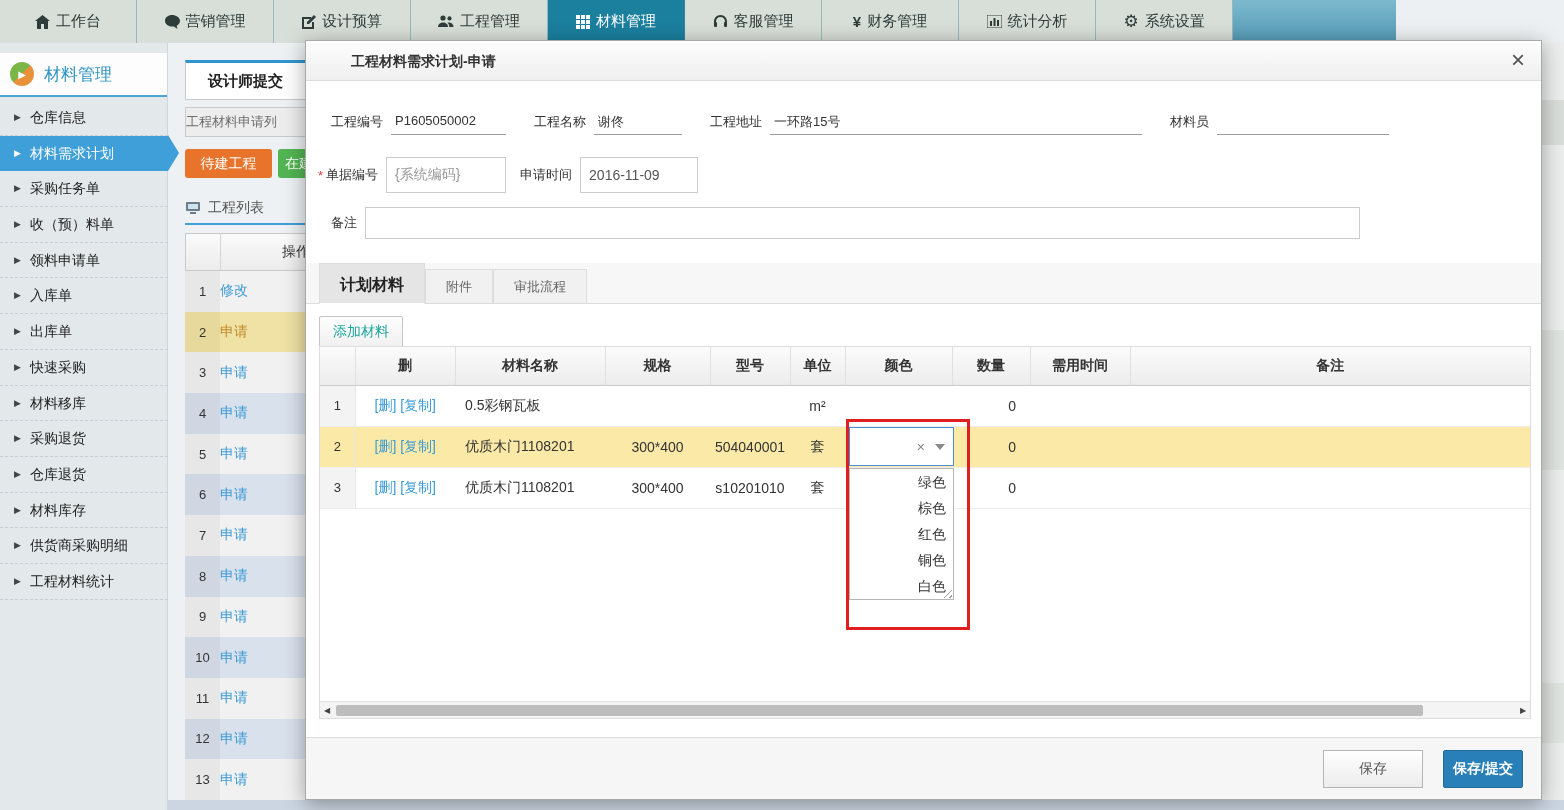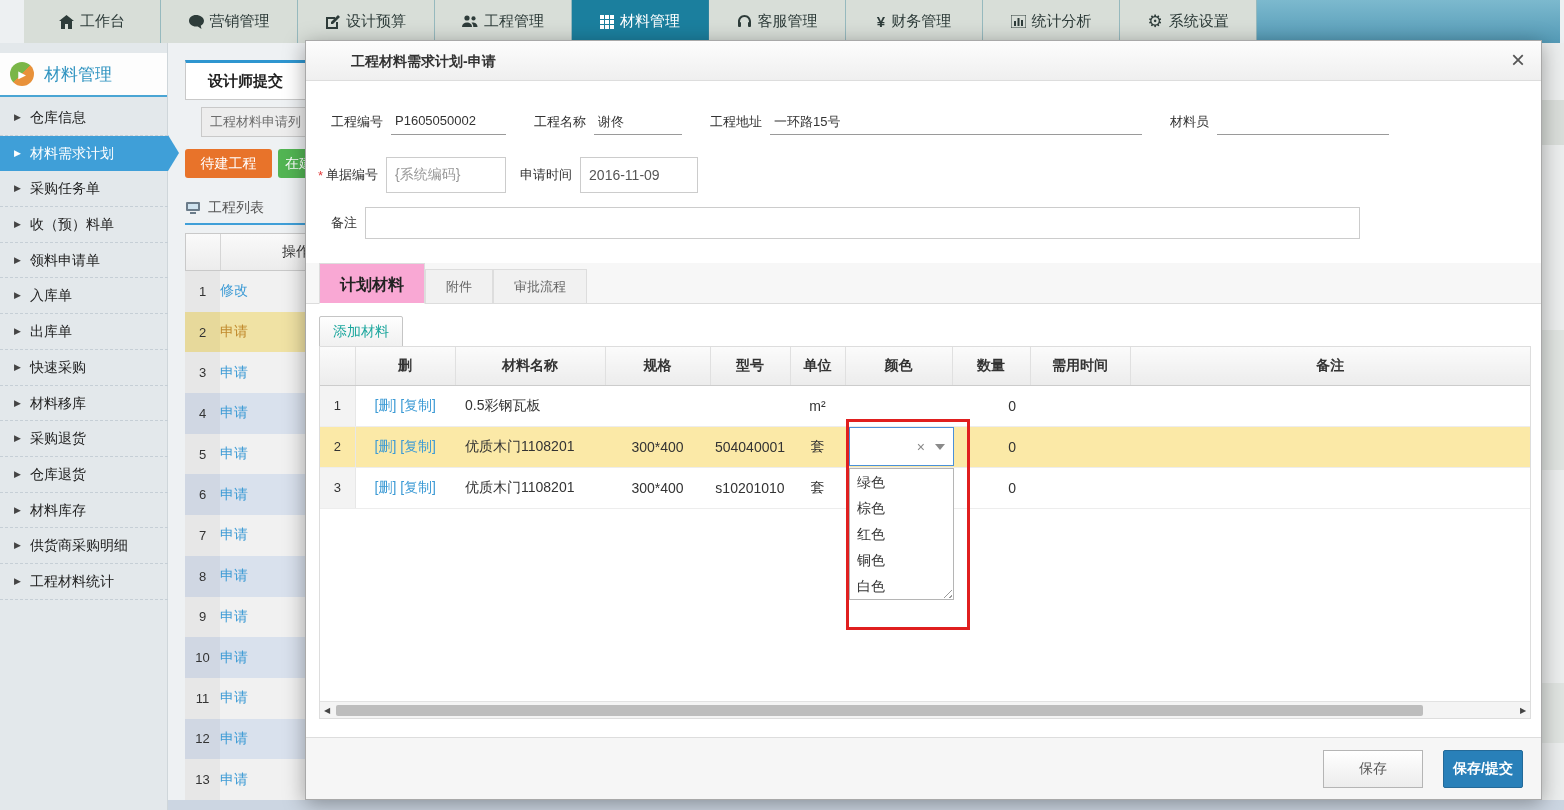--- a/index.html
+++ b/index.html
@@ -1,21 +1,21 @@
 <!DOCTYPE html>
 <html><head>
 <meta charset="utf-8">
 <style>
   * { margin:0; padding:0; box-sizing:border-box; }
   body { font-family:"Liberation Sans","DejaVu Sans",sans-serif; background:#888; }
   .screen { position:relative; width:1564px; height:810px; overflow:hidden; background:#edf0f2; }
 
   
-  .topnav { position:absolute; left:0; top:0; width:1536px; height:43px;
-    background:linear-gradient(#7cb9ce,#549ab6); display:flex;margin-left:24px; }
+  .topnav { position:absolute; left:0; top:0; width:1396px; height:43px;
+    background:linear-gradient(#7cb9ce,#549ab6); display:flex; }
   .navtab { width:137px; height:43px; display:flex; align-items:center; justify-content:center;
     gap:6px; font-size:15px; color:#2e3c3a; background:#d8ded8;
     border-right:1px solid rgba(70,140,160,.45); cursor:pointer; }
   .navtab .nicon { display:flex; align-items:center; font-size:15px; line-height:1; }
   .navtab svg { display:block; }
   .navtab.active { background:#1b7f9e; color:#fff; }
 
   
   .sidebar { position:absolute; left:0; top:43px; width:168px; height:767px;
     background:#e3e8eb; border-right:1px solid #cfd6da; }
@@ -37,22 +37,22 @@
   
   .content { position:absolute; left:168px; top:43px; right:0; bottom:0; background:#eef1f3; }
   .bg-strip-bottom { position:absolute; left:0; bottom:0; right:0; height:10px; background:#ccd6e2; }
   .right-sliver { position:absolute; right:0; top:0; width:22px; bottom:10px; background:#eceeee; }
   .right-sliver .blk { position:absolute; left:0; right:0; background:#dadeda; }
 
   .page-tab { position:absolute; left:17px; top:17px; width:123px; height:40px; background:#fff;
     border:1px solid #c9c9c9; border-top:3px solid #2f96d0; font-size:15px; font-weight:bold;
     color:#222; line-height:36px; padding-left:22px; white-space:nowrap; overflow:hidden; }
   .filter-bar { position:absolute; left:17px; top:64px; width:123px; height:30px; background:#ededed;
-    border:1px solid #c9c9c9; color:#6d6d6d; font-size:13px; line-height:28px; padding-left:8px;
-    white-space:nowrap; overflow:hidden;margin-left:16px; }
+    border:1px solid #c9c9c9; color:#6d6d6d; font-size:13px; line-height:28px; padding-left:0;
+    white-space:nowrap; overflow:hidden; }
   .btn-orange { position:absolute; left:17px; top:106px; width:87px; height:29px; background:#e8732a;
     color:#fff; font-size:14px; text-align:center; line-height:29px; border-radius:3px; cursor:pointer; }
   .btn-green { position:absolute; left:110px; top:106px; width:30px; height:29px; background:#52b553;
     color:#fff; font-size:14px; line-height:29px; padding-left:7px; border-radius:3px;
     white-space:nowrap; overflow:hidden; cursor:pointer; }
   .list-title { position:absolute; left:17px; top:152px; height:26px; display:flex; align-items:center;
     gap:7px; font-size:14px; color:#555; }
   .list-title svg { display:block; }
   .blue-rule { position:absolute; left:17px; top:180px; width:140px; border-bottom:2px solid #3f9fd8; }
 
@@ -87,21 +87,21 @@
   .frow2 { margin:22px 0 0 12px; align-items:center; }
   .req { color:#e23b3b; margin-right:3px; }
   .boxin { border:1px solid #ccc; height:36px; font-size:14px; padding:0 8px;
     font-family:"Liberation Sans","DejaVu Sans",sans-serif; }
   .frow3 { margin:14px 0 0 25px; align-items:center; }
 
   .m-tabs { position:relative; margin-top:24px; height:41px; background:#f7f7f7;
     border-bottom:1px solid #ddd; padding-left:13px; display:flex; align-items:flex-end; }
   .m-tab { height:34px; line-height:34px; padding:0 20px; font-size:13px; color:#666;
     background:#f1f1f1; border:1px solid #ddd; border-bottom:none; cursor:pointer; }
-  .m-tab.active { height:41px; line-height:41px; background:#f9a8d4; font-size:16px; font-weight:bold;
+  .m-tab.active { height:41px; line-height:41px; background:#e5e5e5; font-size:16px; font-weight:bold;
     color:#222; margin-bottom:-1px; border-bottom:1px solid #fff; }
 
   .add-btn { display:inline-block; margin:12px 0 0 13px; padding:6px 13px; font-size:14px;
     color:#1ea79e; background:linear-gradient(#fefefe,#f0f0f0); border:1px solid #c5c5c5;
     border-radius:2px; cursor:pointer; }
 
   .tblwrap { position:absolute; left:13px; top:305px; width:1212px; height:373px;
     border:1px solid #ddd; background:#fff; }
   table.mtable { width:100%; border-collapse:collapse; table-layout:fixed; }
   .mtable th { height:38px; background:linear-gradient(#fbfbfb,#ececec); font-size:14px;
@@ -126,21 +126,21 @@
 
   
   .dd-select { position:absolute; left:543px; top:386px; width:105px; height:39px; background:#fff;
     border:1px solid #4a90d9; display:flex; align-items:center; justify-content:flex-end;
     gap:10px; padding-right:8px; cursor:pointer; }
   .dd-clear { color:#888; font-size:14px; cursor:pointer; }
   .dd-caret { width:0; height:0; border-left:5px solid transparent; border-right:5px solid transparent;
     border-top:6px solid #8a8a8a; cursor:pointer; }
   .dd-list { position:absolute; left:543px; top:427px; width:105px; background:#fff;
     border:1px solid #b5b5b5; z-index:9; }
-  .dd-opt { font-size:14px; color:#333; padding:3px 7px; line-height:20px; cursor:pointer; }
+  .dd-opt { font-size:14px; color:#333; padding:3px 7px; line-height:20px; cursor:pointer;text-align:right; }
   .dd-rsz { position:absolute; right:1px; bottom:1px; width:10px; height:10px;
     clip-path:polygon(100% 0,100% 100%,0 100%);
     background:repeating-linear-gradient(135deg,#999 0 1px,transparent 1px 4px); }
   .dd-annot { position:absolute; left:540px; top:378px; width:124px; height:211px;
     border:3px solid #e01f1f; pointer-events:none; z-index:10; }
 
   .m-footer { position:absolute; left:0; right:0; bottom:0; height:62px; background:#f6f6f6;
     border-top:1px solid #ddd; display:flex; align-items:center; justify-content:flex-end;
     gap:20px; padding-right:18px; }
   .btn-save { width:100px; height:38px; background:linear-gradient(#ffffff,#ececec);

